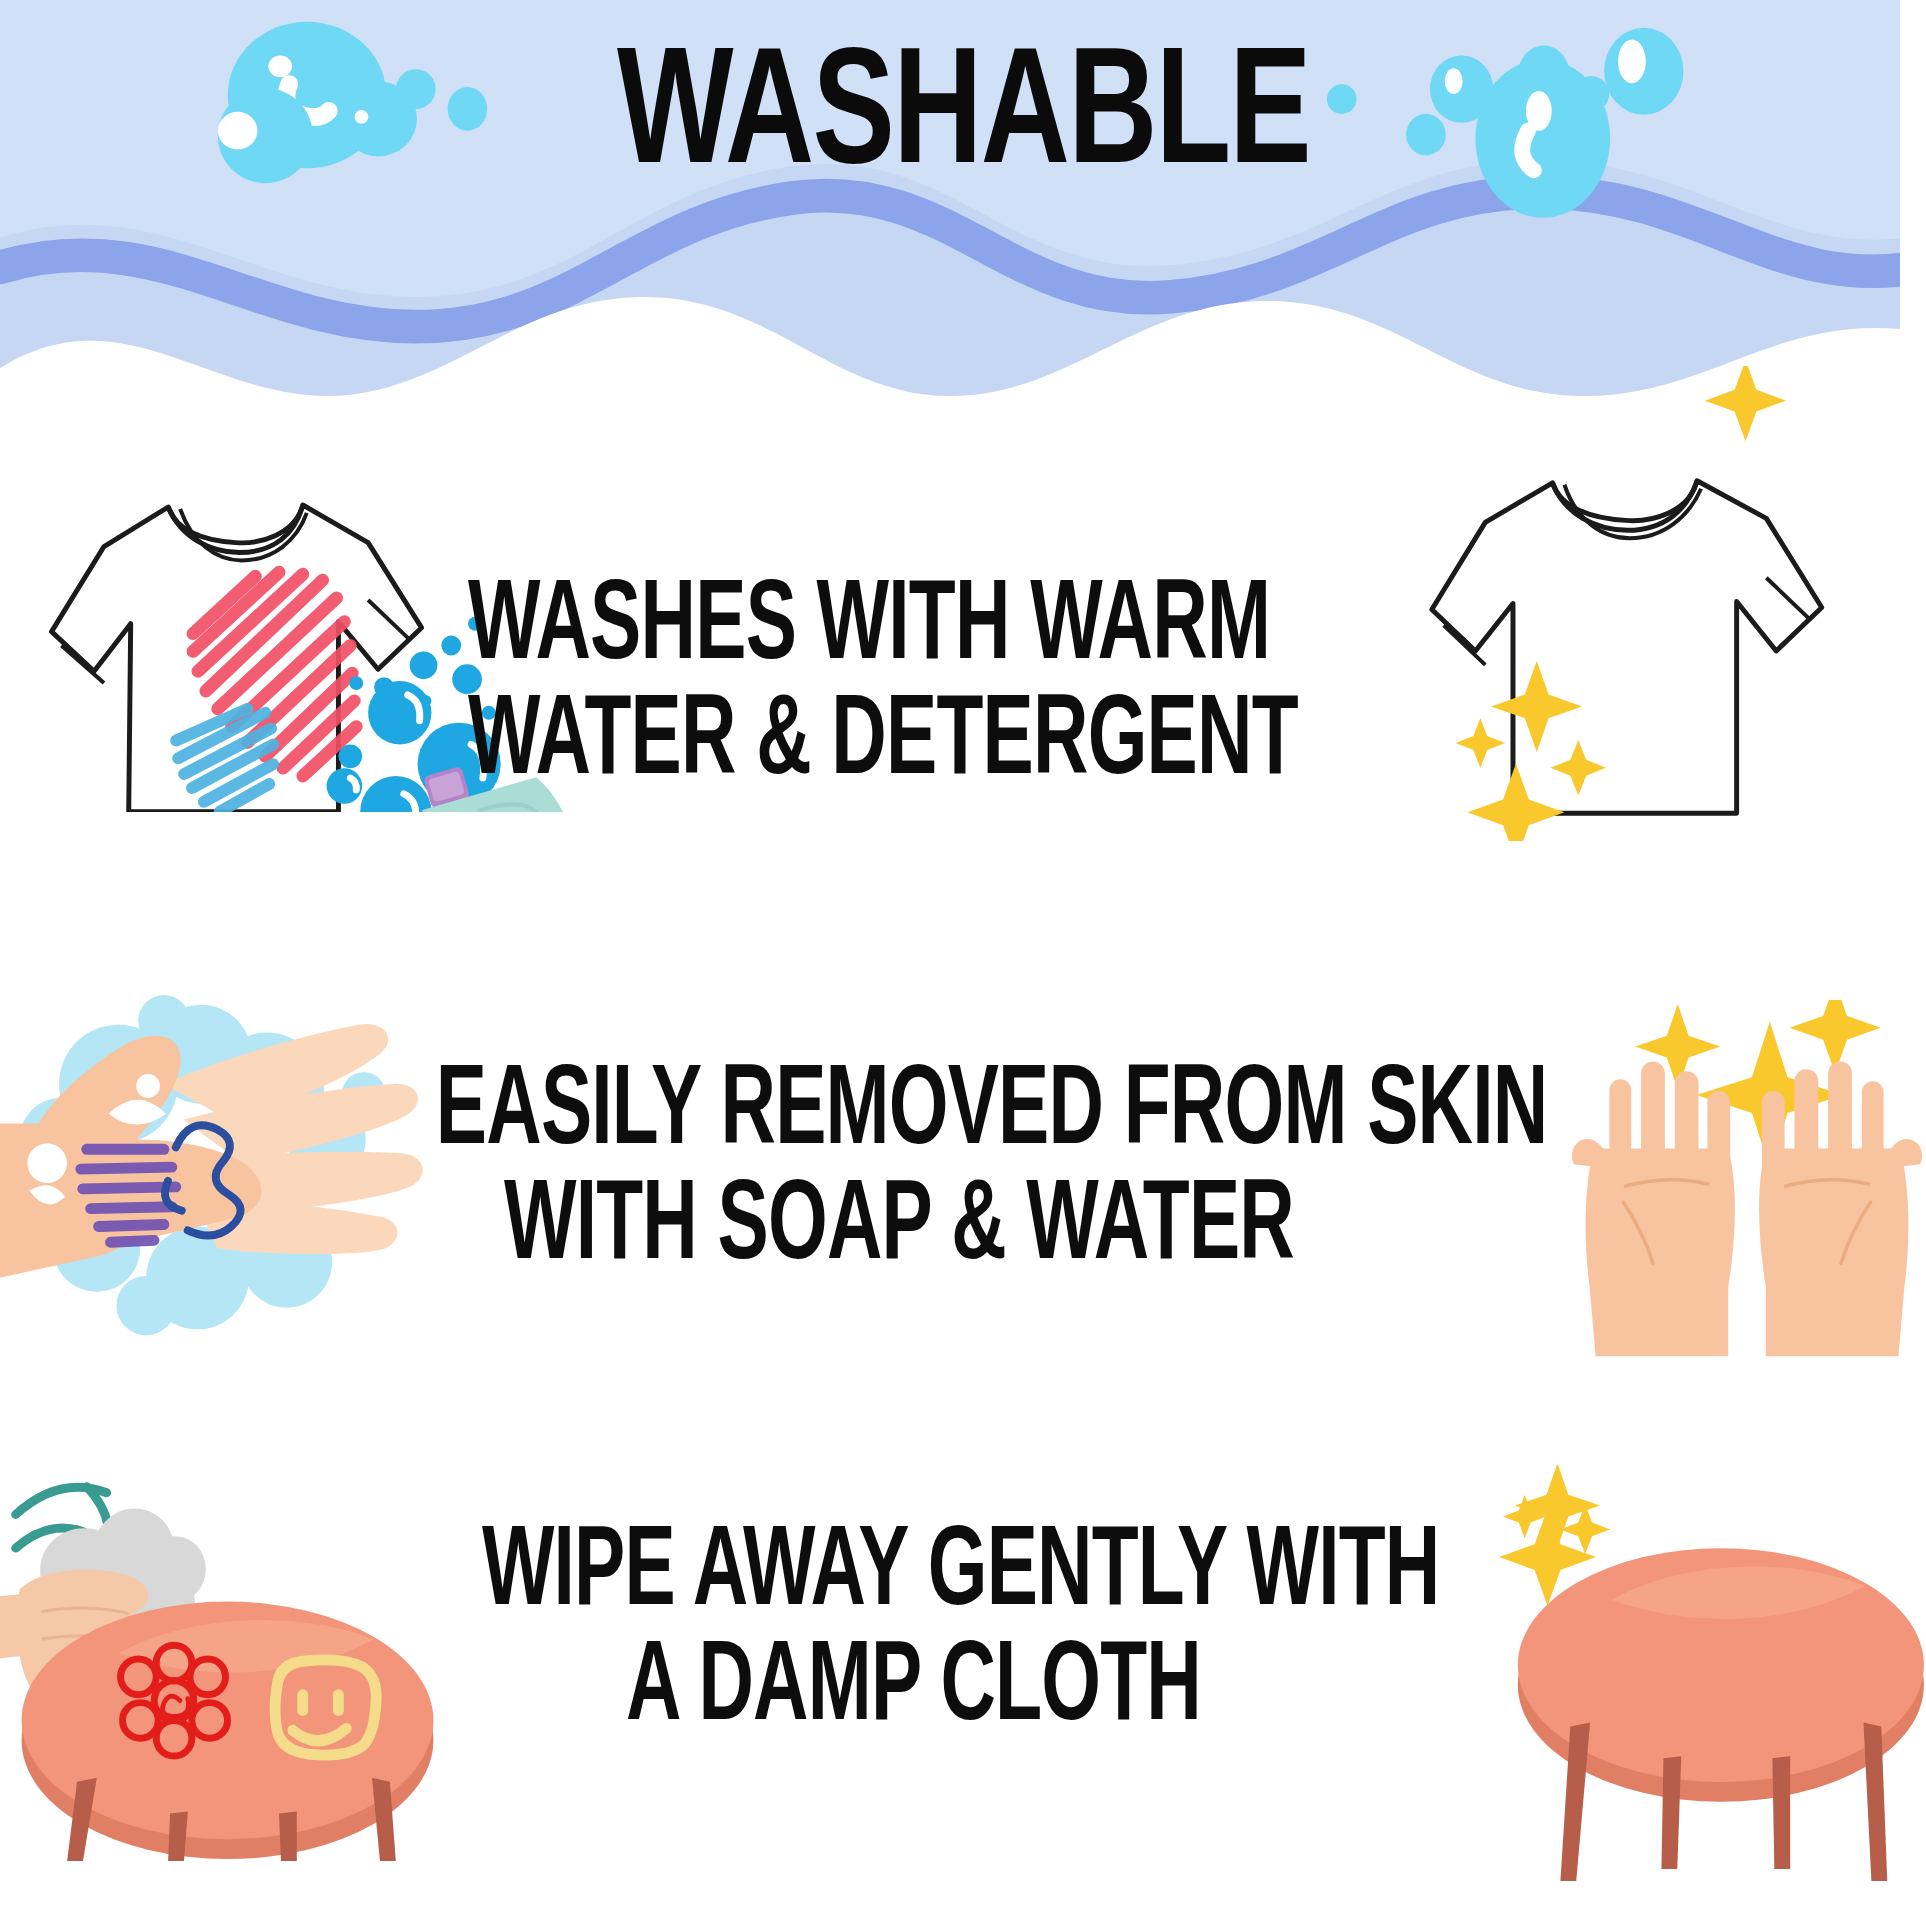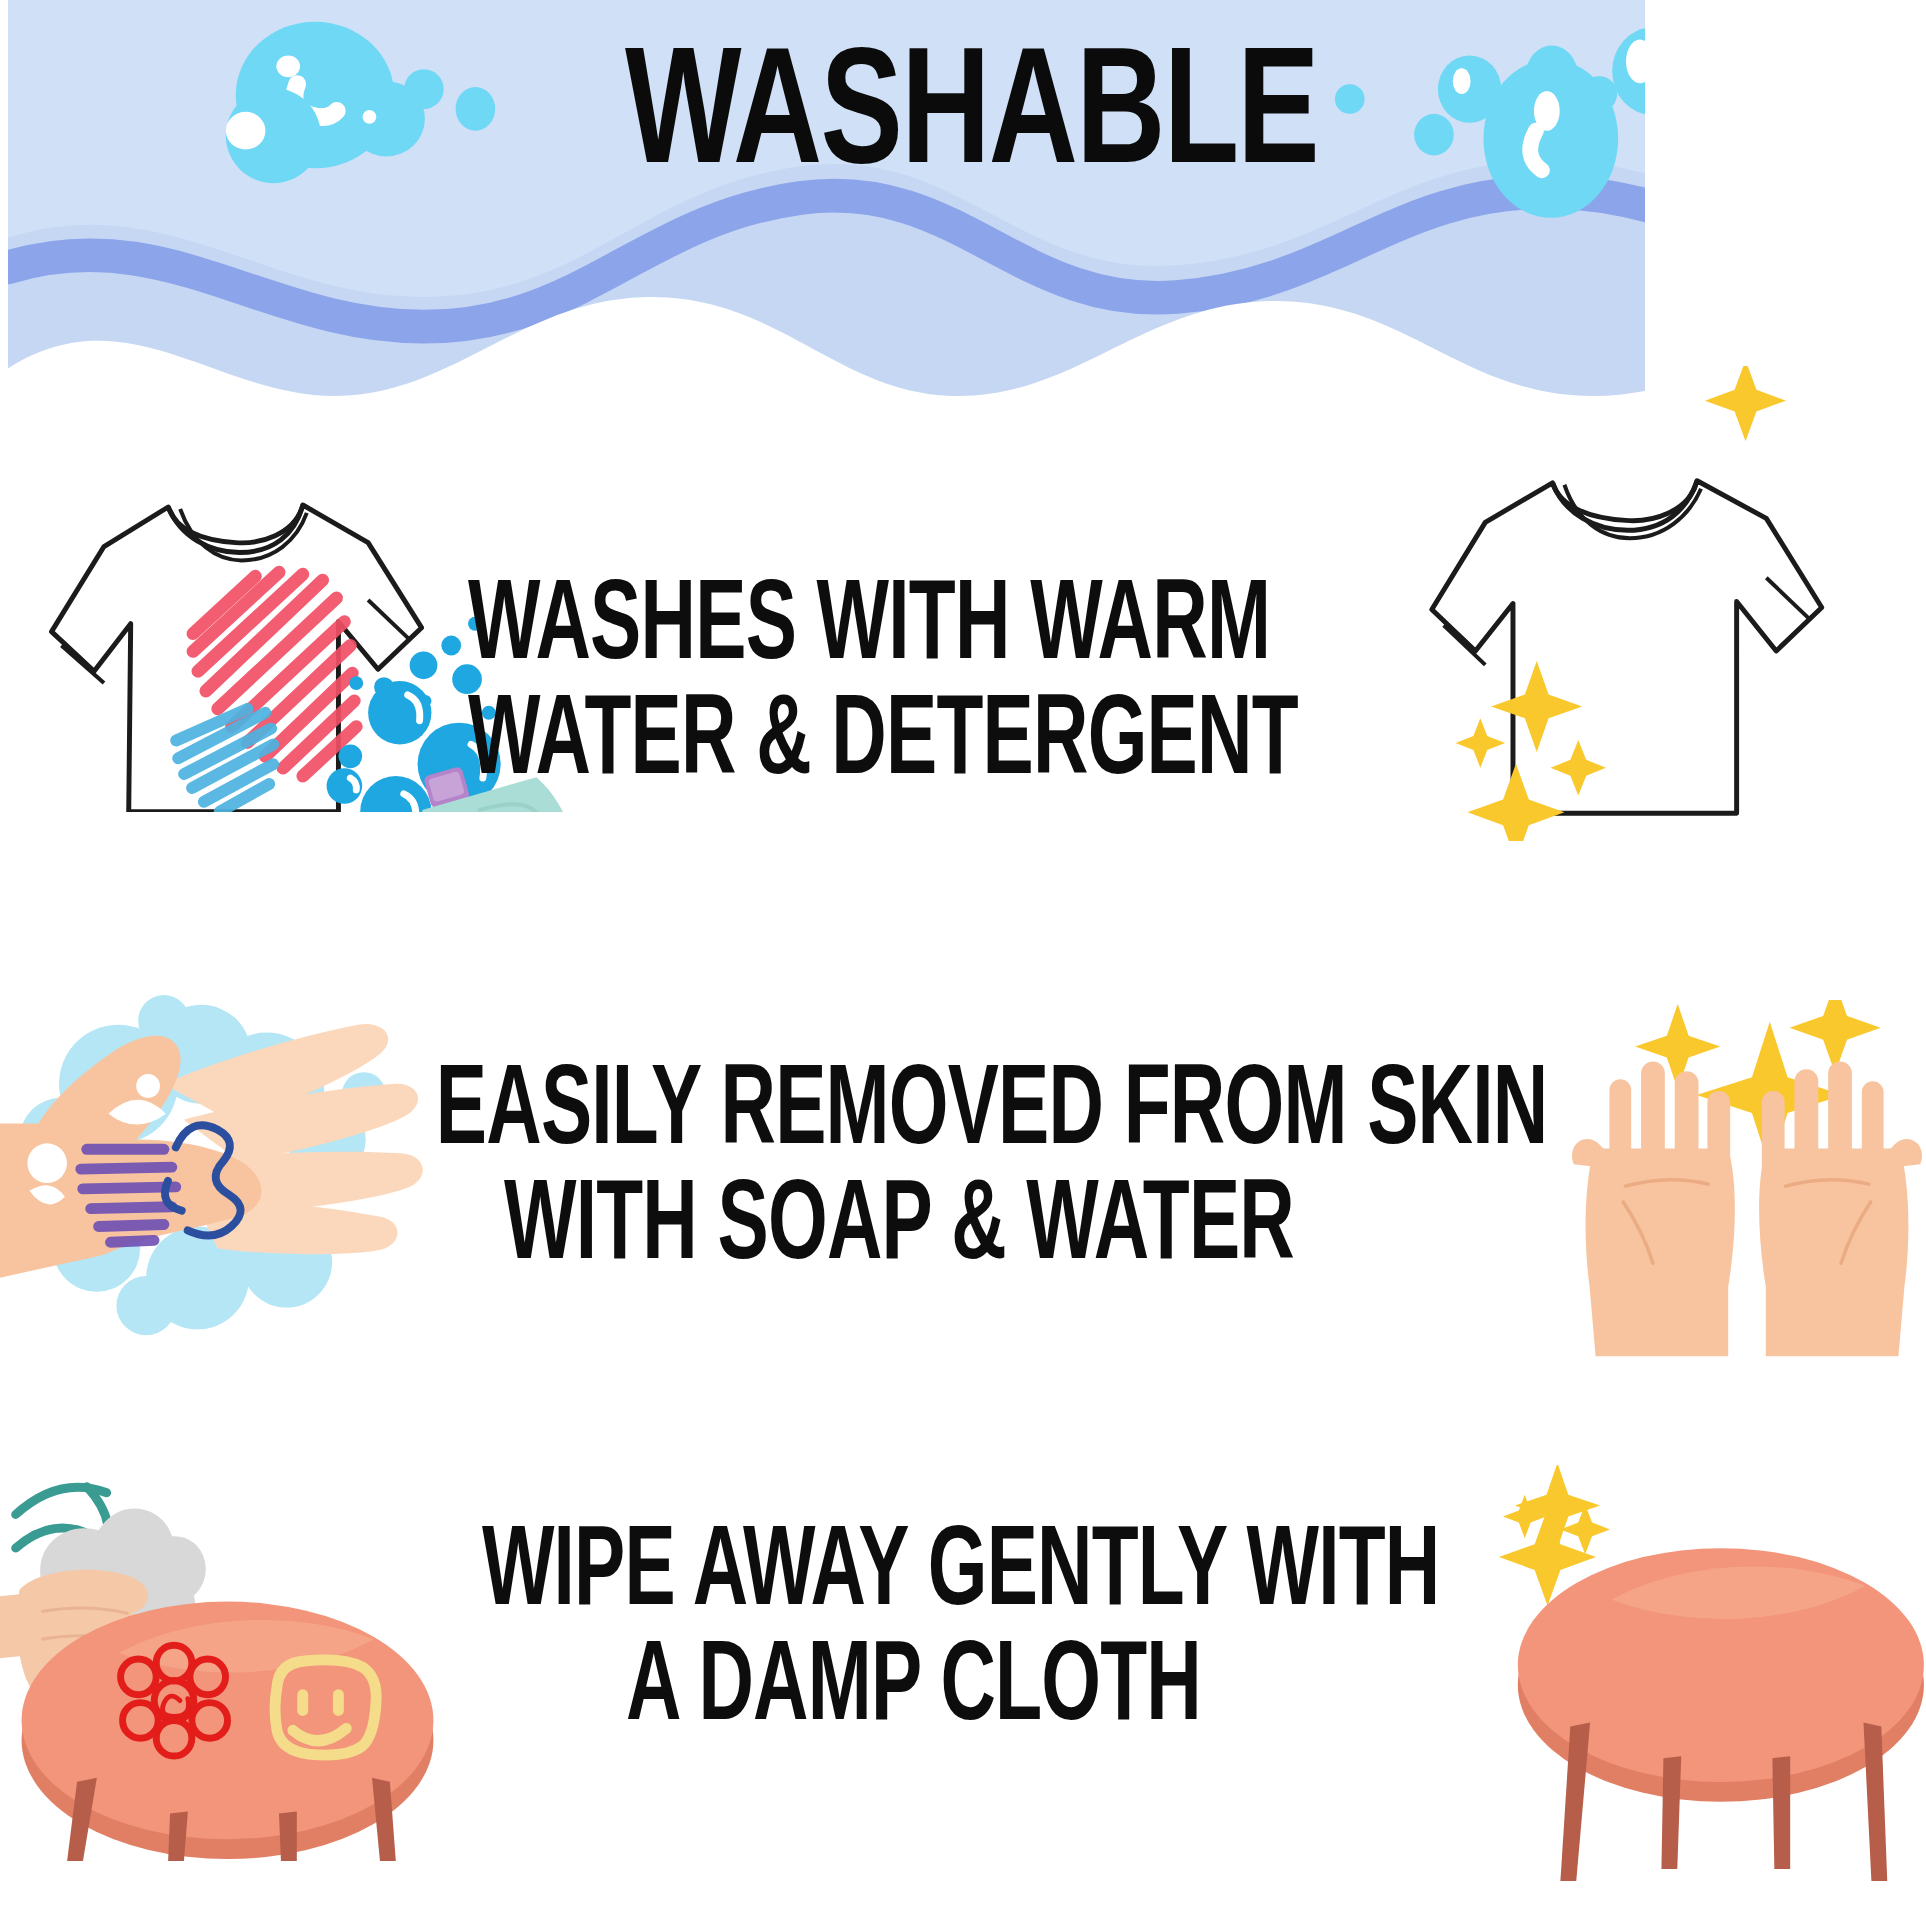--- a/index.html
+++ b/index.html
@@ -7,21 +7,21 @@
     width:1927px;height:1927px;
     background:#ffffff;
     font-family:"Liberation Sans", sans-serif;
     overflow:hidden;
     position:relative;
   }
   #stage{position:relative;width:1927px;height:1927px;overflow:hidden;background:#fff;}
 
   
   #header{
-    position:absolute;left:8px;top:0;width:1637px;height:396px;
+    position:absolute;left:0;top:0;width:1900px;height:396px;
     overflow:hidden;
   }
   #header-bg{position:absolute;left:0;top:0;width:1927px;height:396px;}
   #header-title{
     position:absolute;left:0;top:22px;width:1927px;
     text-align:center;
     font-family:"Liberation Sans", sans-serif;
     font-weight:700;
     font-size:147px;
     line-height:149px;

